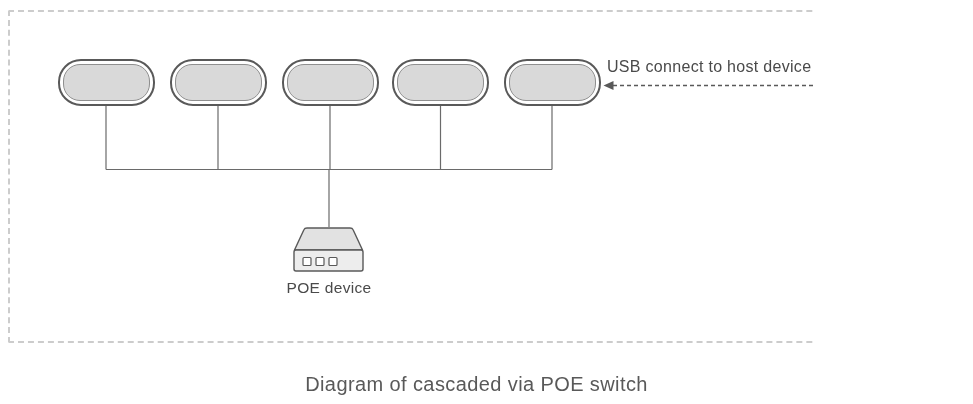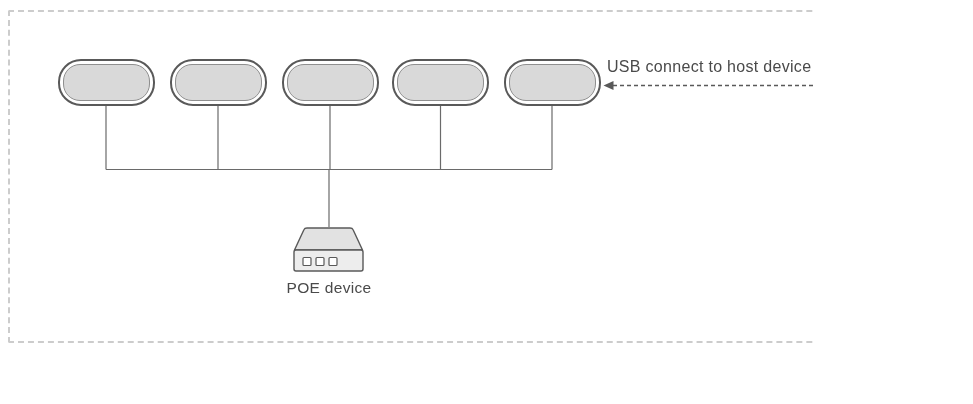--- a/index.html
+++ b/index.html
@@ -129,13 +129,14 @@
       <rect class="laptop-screen" x="827" y="55.5" width="76" height="48.5" rx="4"></rect>
       <rect class="laptop-display" x="832" y="61" width="66" height="38"></rect>
       <path class="laptop-base" d="M821,103 H857 L861,107 H869 L873,103 H909 A3,3 0 0 1 912,106 A4.5,4.5 0 0 1 907.5,110.5 H822.5 A4.5,4.5 0 0 1 818,106 A3,3 0 0 1 821,103 Z"></path>
     </g>
   </svg>
 
   <div class="usb-annotation">USB connect to host device</div>
 
   <div class="switch-label">POE device</div>
 
+  <div class="caption">Diagram of cascaded via POE switch</div>
 </div>
 
 </body></html>

